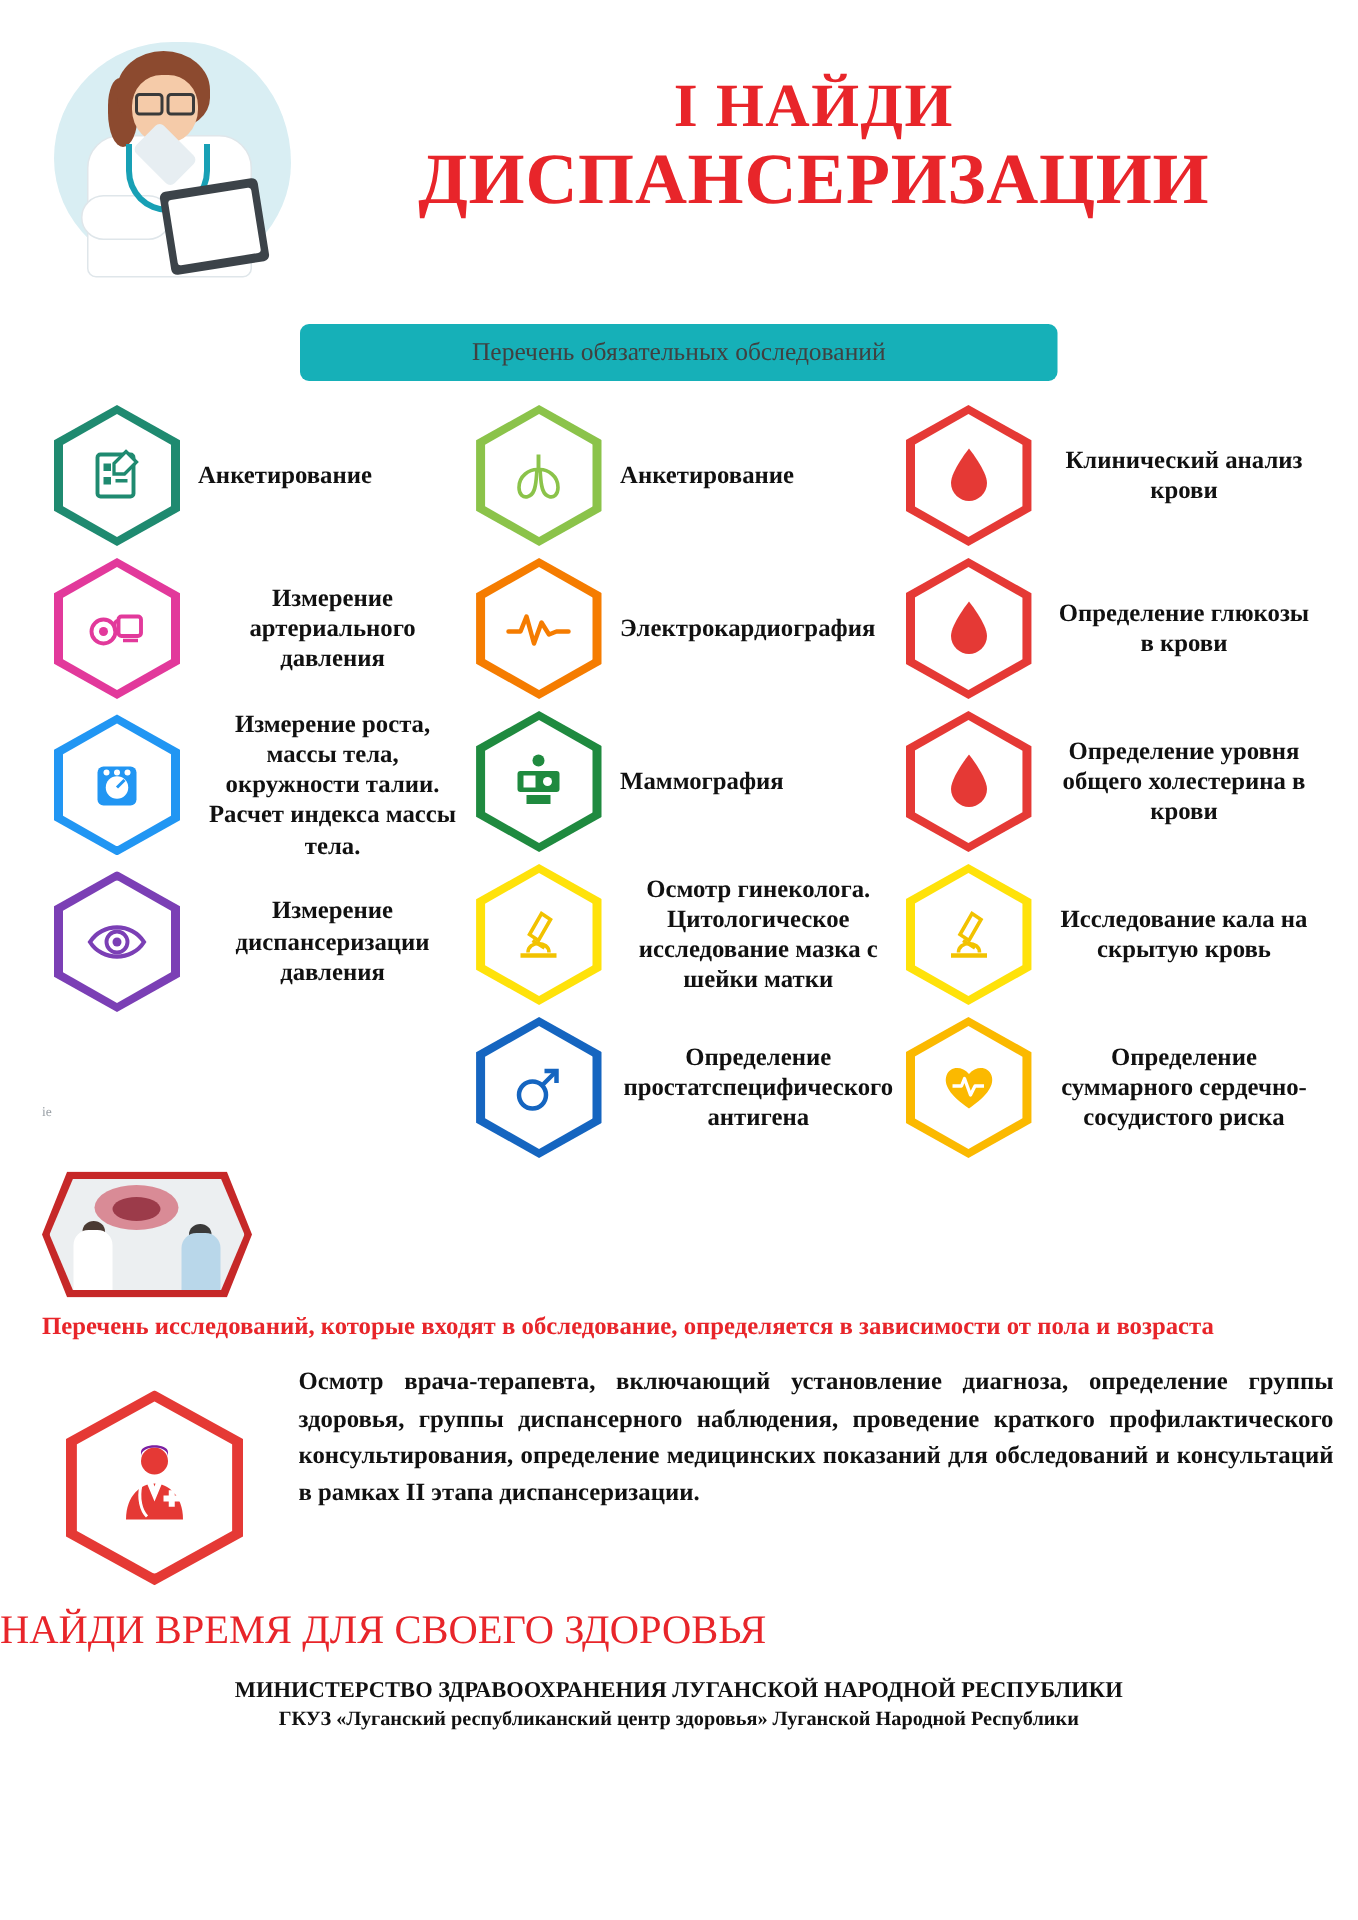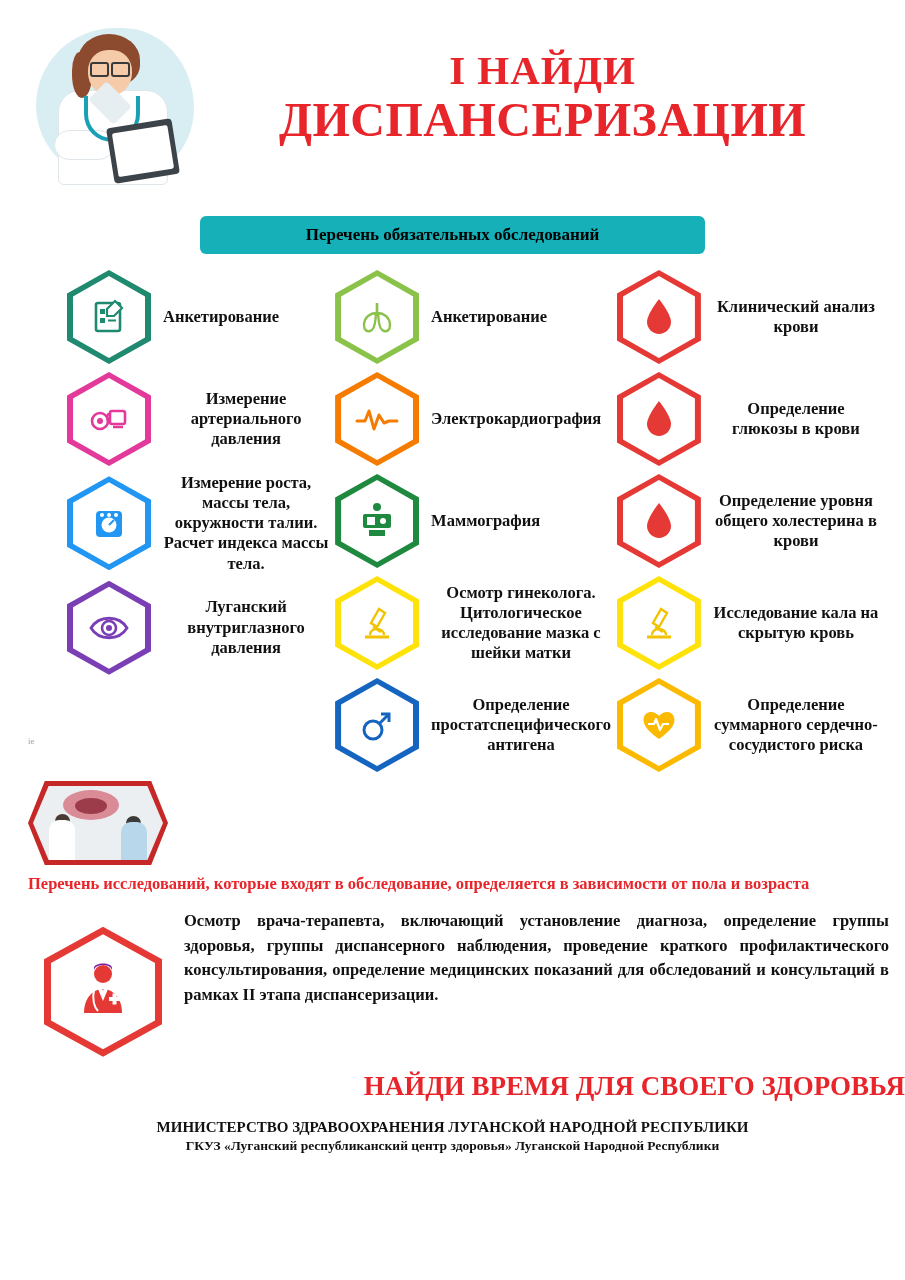--- a/index.html
+++ b/index.html
@@ -105,31 +105,30 @@
   
   .banner {
     margin: 16px auto 15px;
     width: 505px;
     height: 38px;
     background: #16b0b8;
     border-radius: 6px;
     display: flex;
     align-items: center;
     justify-content: center;
-    color: #000000;
+    color: #404040;
     font-size: 17px;
-    font-weight: bold;
+    font-weight: normal;
   }
 
   
   .columns {
     display: flex;
     margin-top: 14px;
     padding: 0 26px 0 30px;
-    margin-left: 31px;
   }
   .col { display: flex; flex-direction: column; }
   .col-1 { width: 290px; }
   .col-2 { width: 295px; }
   .col-3 { width: 290px; }
 
   .item {
     display: flex;
     align-items: center;
     margin-bottom: 6px;
@@ -208,20 +207,21 @@
     font-weight: bold;
     color: #e8252a;
     text-align: justify;
     line-height: 1.32;
   }
 
   .row-therapist {
     display: flex;
     align-items: flex-start;
     padding: 10px 16px 0 28px;
+    gap: 15px;
   }
   .ther-hexwrap {
     width: 150px; min-width: 150px;
     display:flex; align-items:center; justify-content:center;
     padding-top: 22px;
   }
   .ther-hex {
     width: 118px; height: 130px;
     clip-path: polygon(50% 0%, 100% 25%, 100% 75%, 50% 100%, 0% 75%, 0% 25%);
     background:#e53935;
@@ -232,24 +232,24 @@
     clip-path: polygon(50% 0%, 100% 25%, 100% 75%, 50% 100%, 0% 75%, 0% 25%);
     background:#ffffff;
     display:flex; align-items:center; justify-content:center;
   }
   .ther-text {
     font-size: 16.5px; font-weight: bold; line-height: 1.5;
     text-align: justify; color:#111; padding-left: 6px; padding-top: 4px;
   }
 
   .cta {
-    text-align:right;
+    text-align:left;
     margin-top: 14px;
     color:#e8252a;
-    font-weight:bold;
+    font-weight:normal;
     font-size: 27px;
     line-height: 1.18;
   }
 
   .footer {
     text-align:center;
     margin-top: 16px;
     color:#111;
     font-weight:bold;
   }
@@ -353,21 +353,21 @@
           <div class="hex" style="background:#7b3fb5">
             <div class="hex-inner">
               <svg class="ic" width="44" height="34" viewBox="0 0 44 34">
                 <path d="M4 17 C12 4 32 4 40 17 C32 30 12 30 4 17 Z" fill="none" stroke="#7b3fb5" stroke-width="2.8"></path>
                 <circle cx="22" cy="17" r="7" fill="none" stroke="#7b3fb5" stroke-width="2.6"></circle>
                 <circle cx="22" cy="17" r="3" fill="#7b3fb5"></circle>
               </svg>
             </div>
           </div>
         </div>
-        <div class="item-label lbl-center">Луганский внутриглазного давления</div>
+        <div class="item-label lbl-center">Измерение диспансеризации давления</div>
       </div>
 
     </div>
 
     <div class="col col-2">
 
       <div class="item">
         <div class="hexwrap">
           <div class="hex" style="background:#8bc34a">
             <div class="hex-inner">

